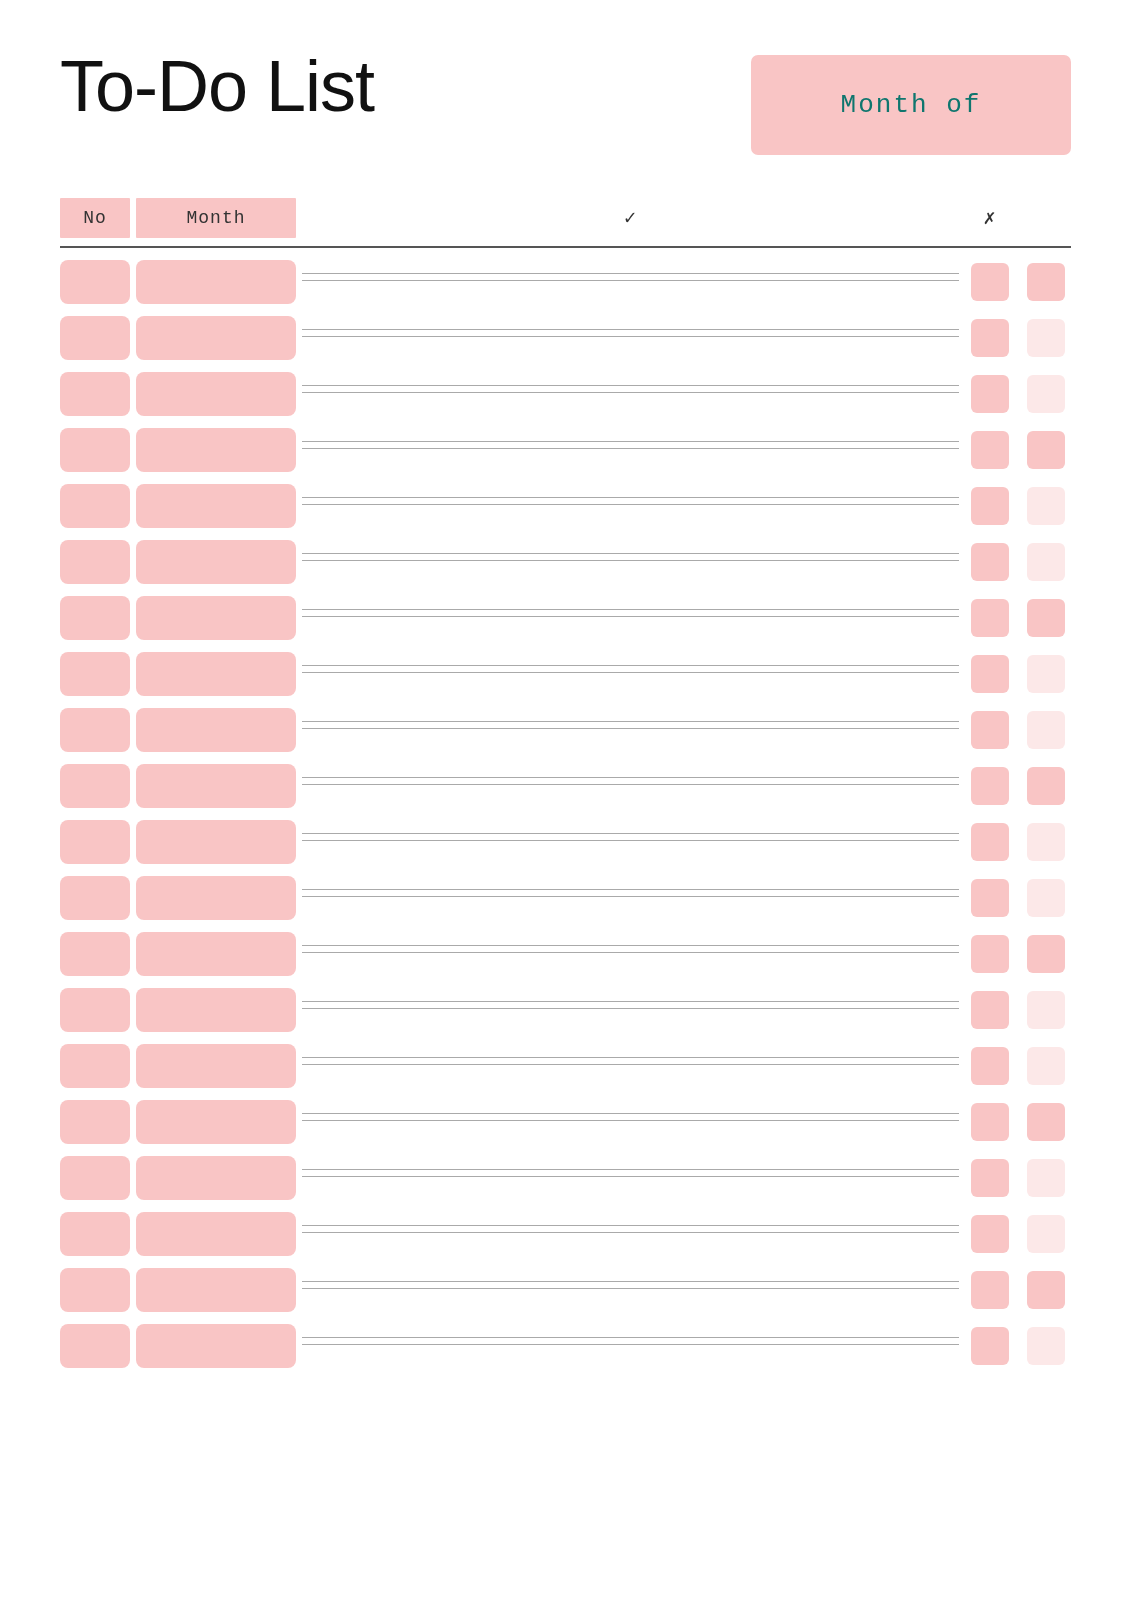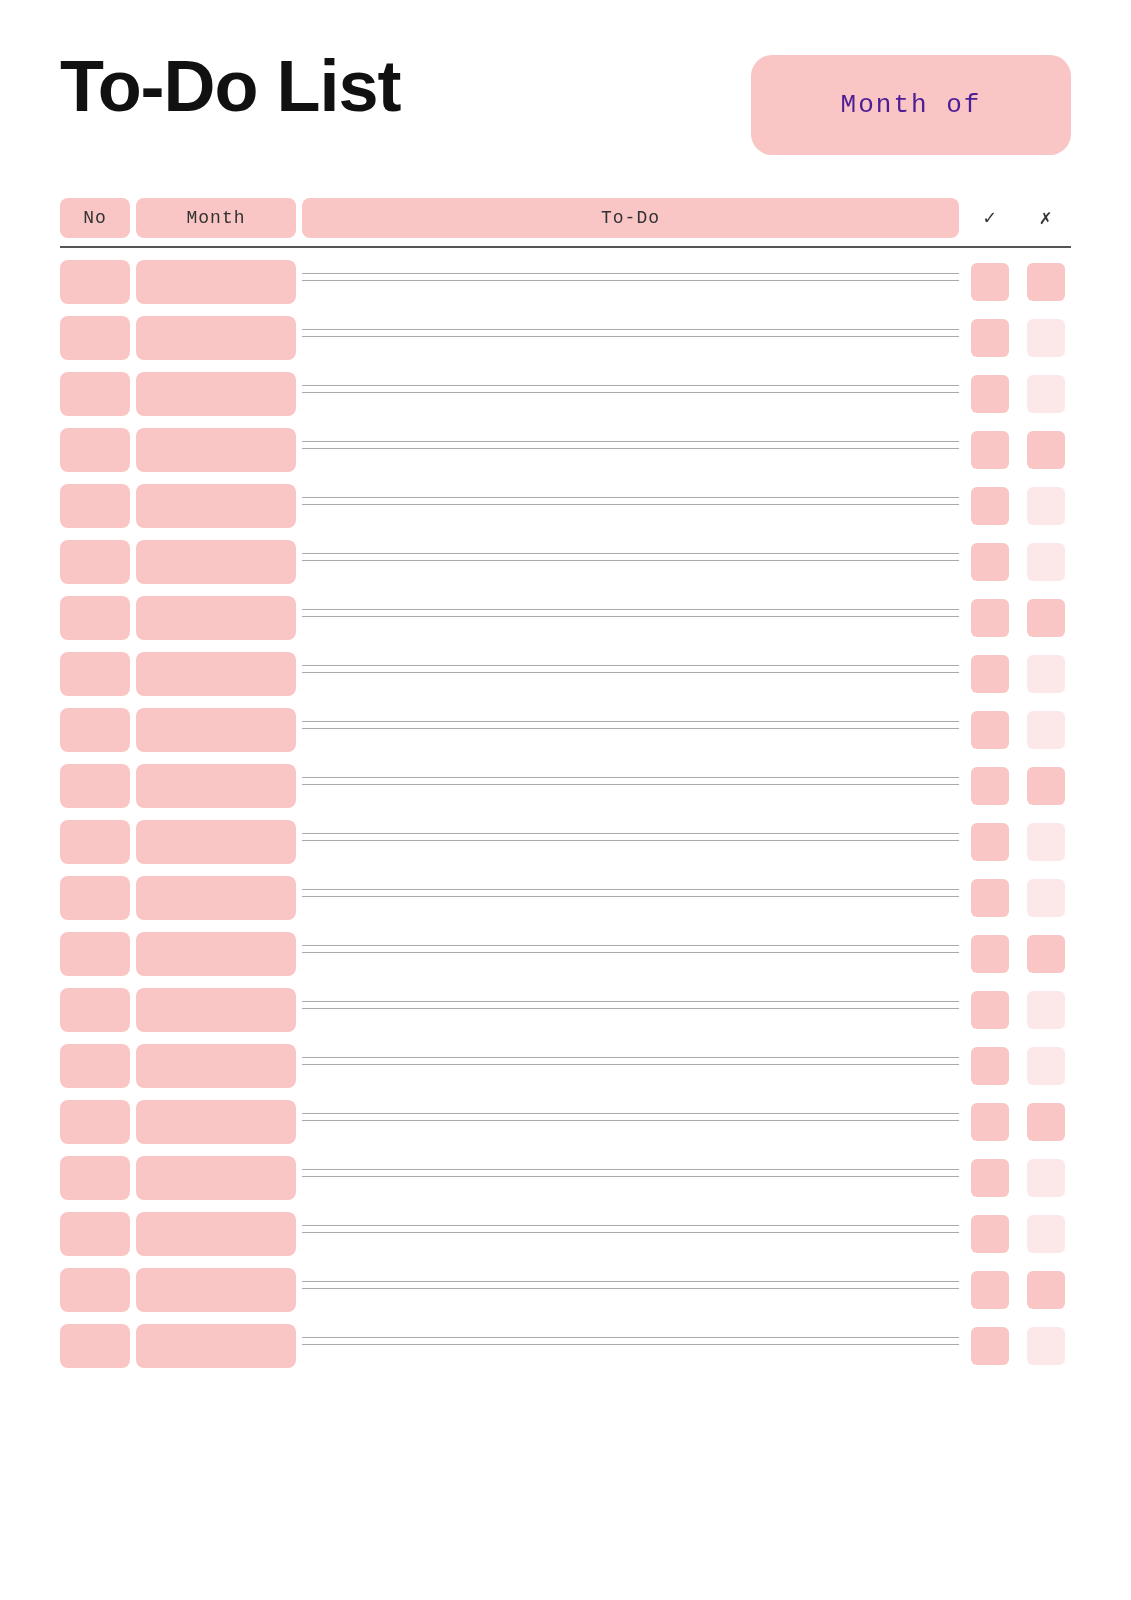--- a/index.html
+++ b/index.html
@@ -22,58 +22,58 @@
 
     .header {
       display: flex;
       justify-content: space-between;
       align-items: flex-start;
       margin-bottom: 40px;
     }
 
     .title {
       font-size: 72px;
-      font-weight: 700;
+      font-weight: 400;
       font-family: 'Arial Black', Arial, sans-serif;
       color: #111;
       letter-spacing: -1px;
       line-height: 1;
     }
 
     .month-box {
       background: #f9c5c5;
-      border-radius: 21px;
+      border-radius: 7px;
       width: 320px;
       height: 100px;
       display: flex;
       align-items: center;
       justify-content: center;
       font-size: 26px;
       font-family: 'Courier New', monospace;
-      color: #4c1d95;
+      color: #0f766e;
       letter-spacing: 2px;
       margin-top: 5px;
     }
 
     .table-container {
       width: 100%;
       margin-top: 10px;
     }
 
     .table-header {
       display: grid;
       grid-template-columns: 70px 160px 1fr 50px 50px;
       gap: 6px;
       align-items: center;
       margin-bottom: 6px;
     }
 
     .col-header {
       background: #f9c5c5;
-      border-radius: 8px;
+      border-radius: 1px;
       text-align: center;
       padding: 10px 6px;
       font-size: 18px;
       font-family: 'Courier New', monospace;
       color: #333;
       letter-spacing: 1px;
     }
 
     .col-header.todo {
       background: #f9c5c5;
@@ -141,21 +141,20 @@
 <div class="page">
   <div class="header">
     <div class="title">To-Do List</div>
     <div class="month-box">Month of</div>
   </div>
 
   <div class="table-container">
     <div class="table-header">
       <div class="col-header">No</div>
       <div class="col-header">Month</div>
-      <div class="col-header todo">To-Do</div>
       <div class="col-header check">✓</div>
       <div class="col-header check">✗</div>
     </div>
 
     <hr class="divider">
 
     <div id="rows-container">
         <div class="row">
           <div class="cell-pink"></div>
           <div class="cell-pink"></div>

